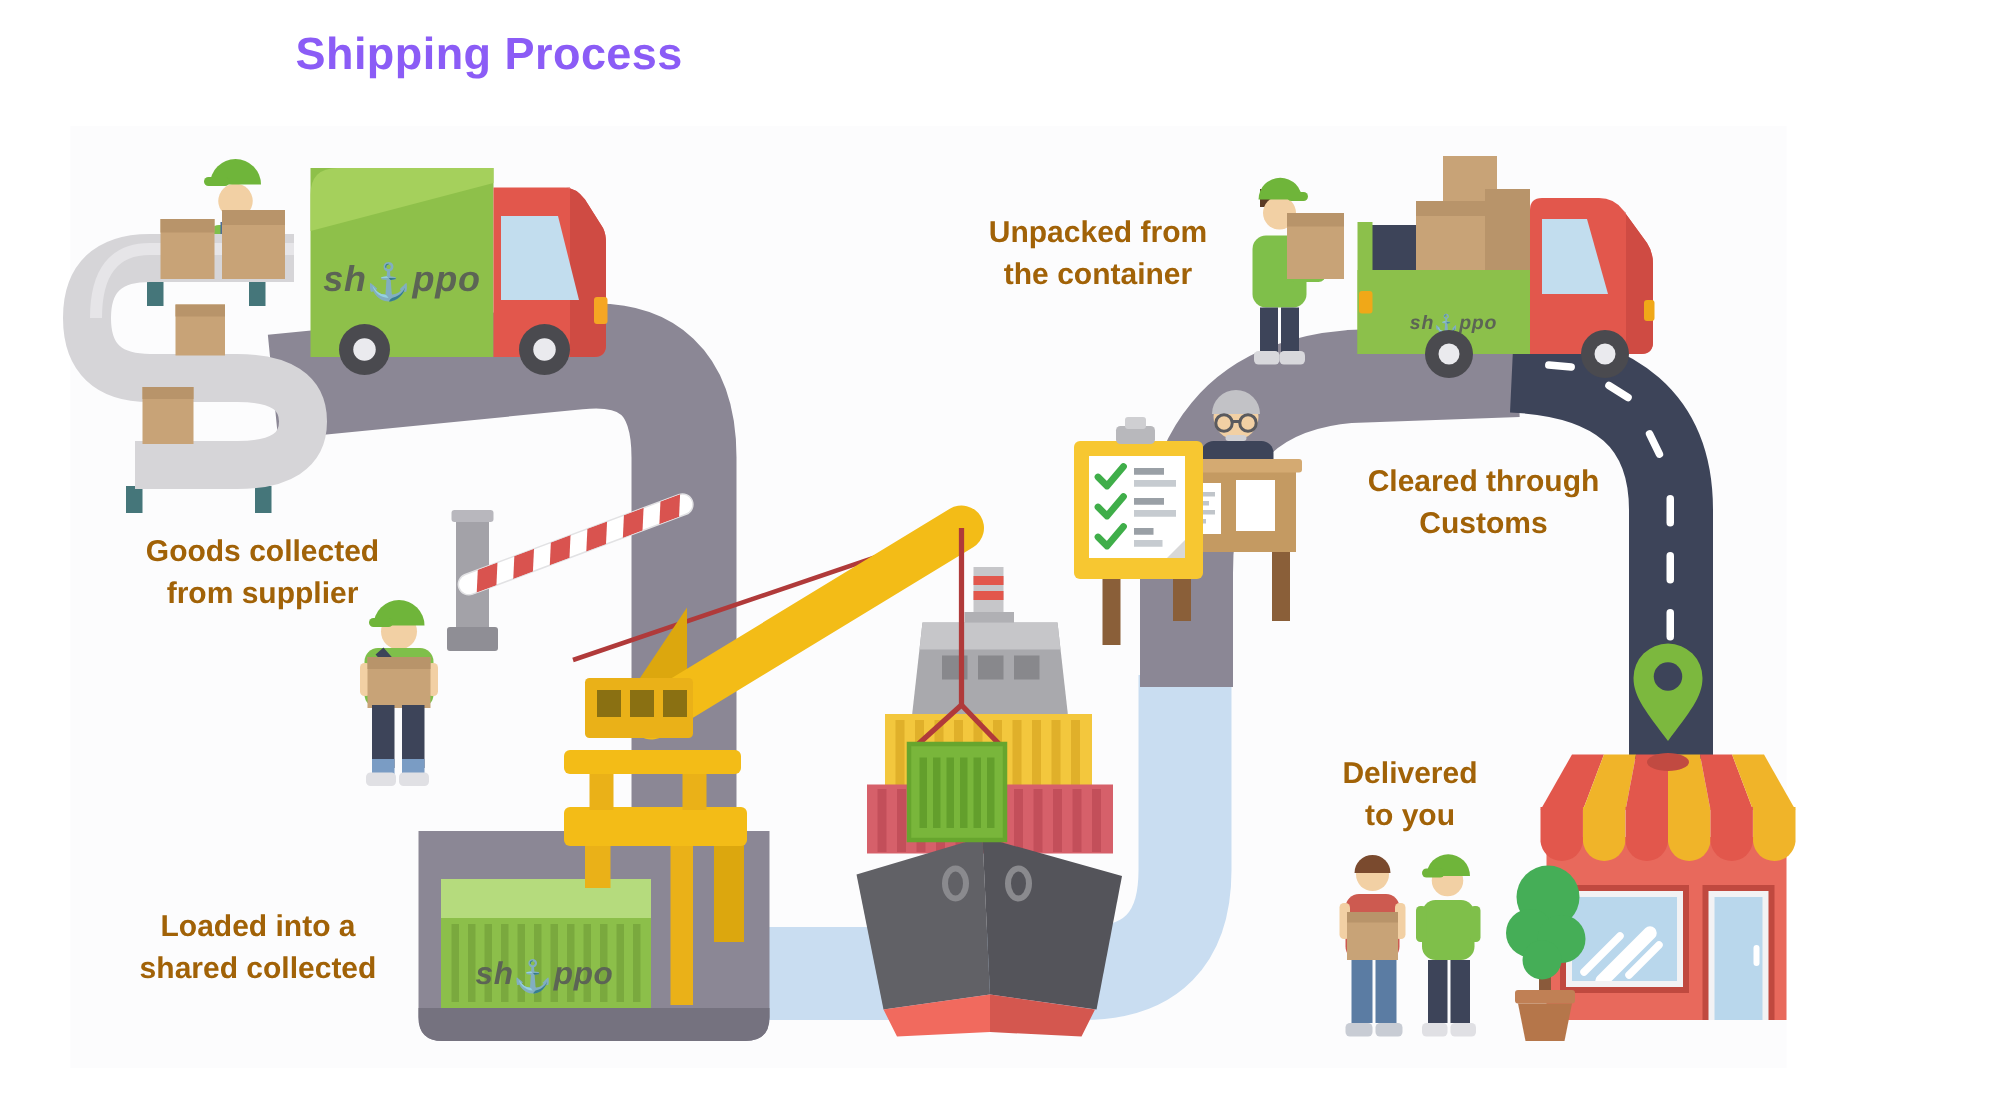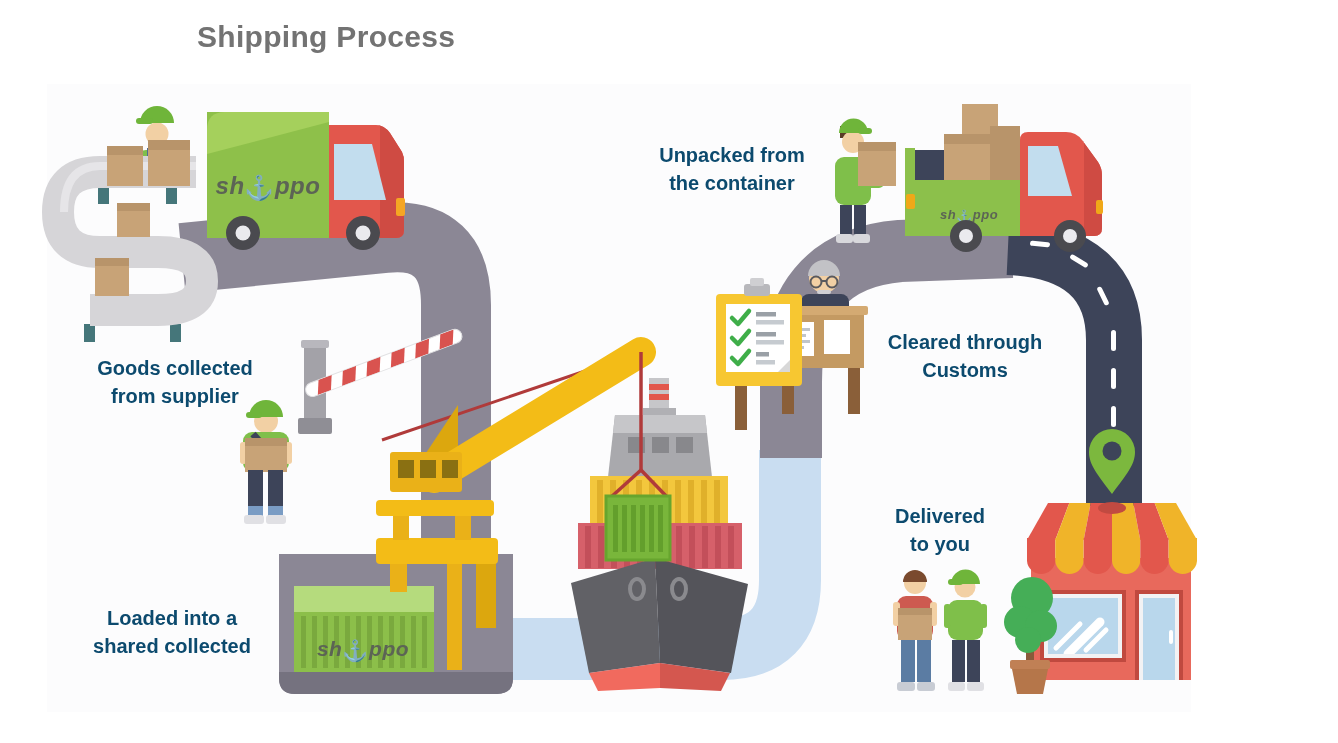--- a/index.html
+++ b/index.html
@@ -1,26 +1,26 @@
 <!DOCTYPE html>
 <html><head>
 <meta charset="utf-8">
 <style>
   html,body{margin:0;padding:0;background:#fff;}
   .canvas{position:relative;width:1338px;height:743px;background:#fff;overflow:hidden;
           font-family:"Liberation Sans",sans-serif;}
   .art{position:absolute;left:0;top:0;}
-  .title{position:absolute;left:197px;top:20px;font-size:30px;font-weight:700;color:#737373;letter-spacing:.3px;}
+  .title{position:absolute;left:197px;top:20px;font-size:30px;font-weight:700;color:#8b5cf6;letter-spacing:.3px;}
   .lbl{position:absolute;transform:translateX(-50%);text-align:center;font-weight:700;
-       font-size:20px;line-height:1.38;color:#0c4a6e;white-space:pre-line;}
+       font-size:20px;line-height:1.38;color:#a16207;white-space:pre-line;}
   .lbl-goods{left:175px;top:320px;margin-top:35px;}
   .lbl-loaded{left:172px;top:605px;}
   .lbl-shipped{left:596px;top:268px;}
   .lbl-unpacked{left:732px;top:142px;}
-  .lbl-cleared{left:965px;top:308px;margin-top:21px;}
+  .lbl-cleared{left:989px;top:308px;}
   .lbl-delivered{left:940px;top:503px;}
   text.logo{font-family:"Liberation Sans",sans-serif;font-style:italic;font-weight:700;
             fill:#5c6455;letter-spacing:.5px;}
   text.logo .anch{fill:#ffffff;font-style:normal;}
 </style>
 </head>
 <body>
 
 <div class="canvas">
 

